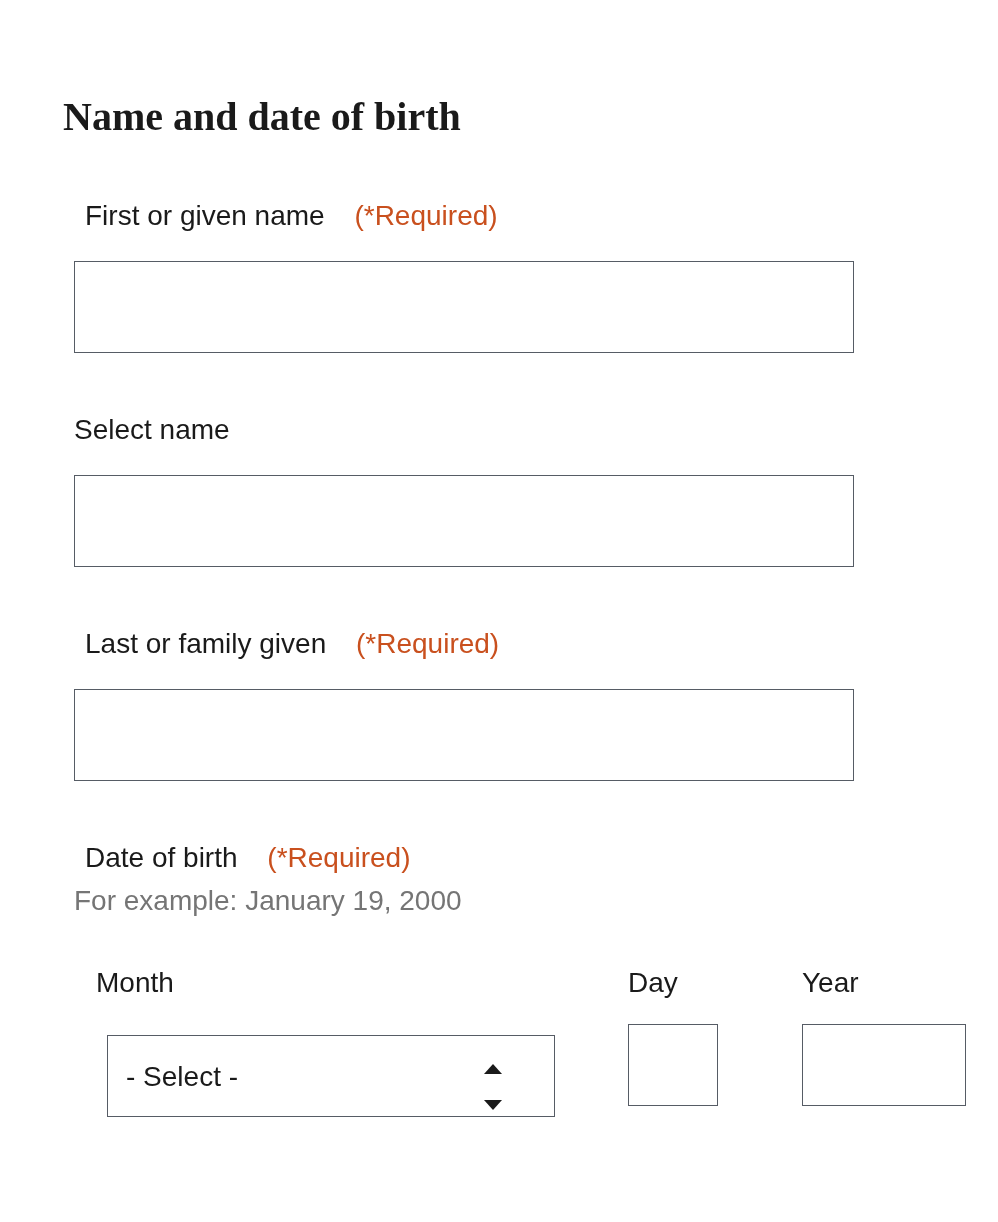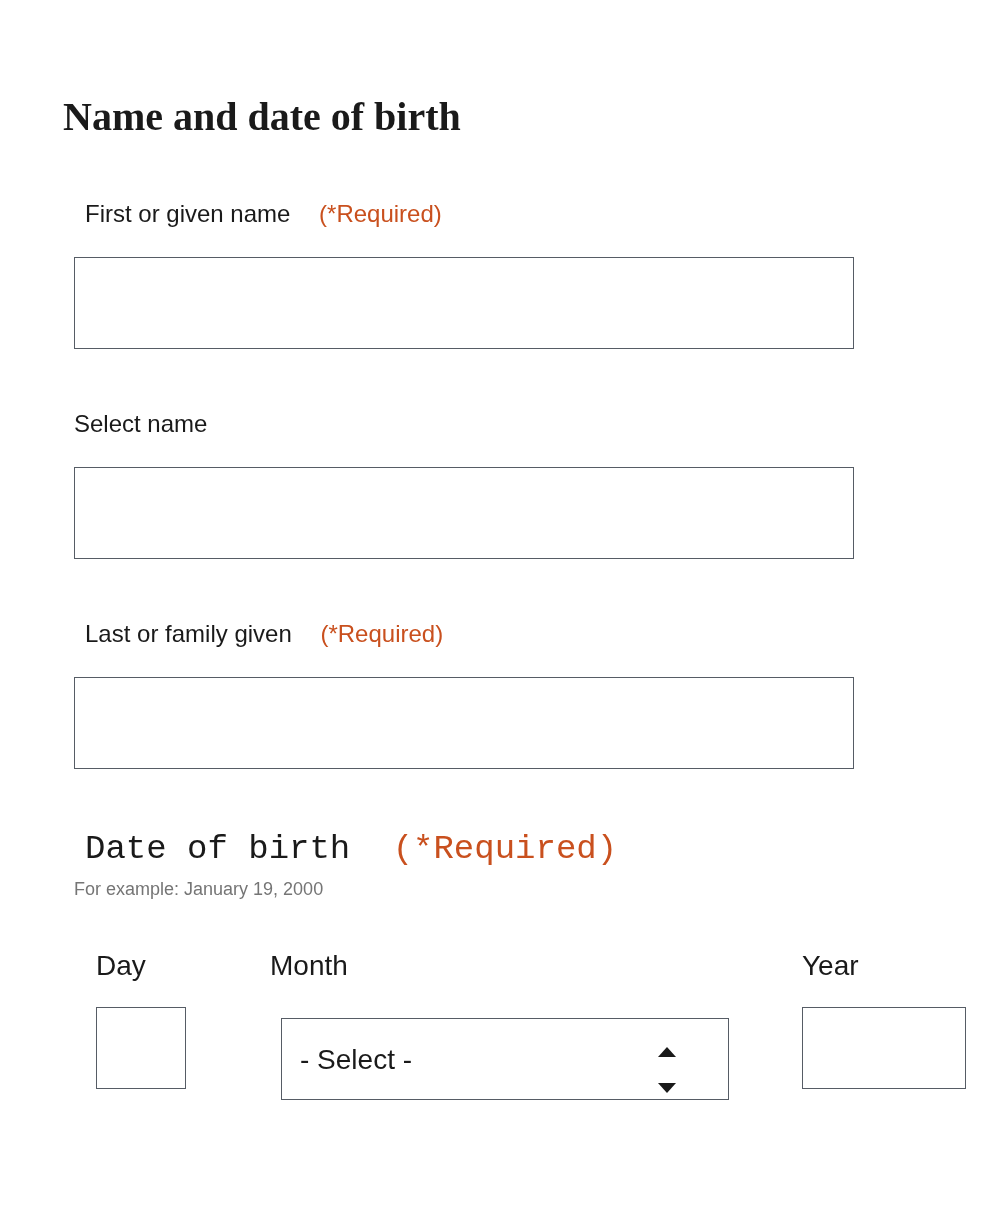--- a/index.html
+++ b/index.html
@@ -19,39 +19,39 @@
       font-weight: bold;
       margin-bottom: 60px;
       color: #1a1a1a;
       font-family: Georgia, 'Times New Roman', serif;
     }
     .form-group {
       margin-bottom: 50px;
     }
     .form-label {
       display: block;
-      font-size: 24px;
+      font-size: 28px;
       color: #1a1a1a;
       margin-bottom: 18px;
       font-family: -apple-system, BlinkMacSystemFont, 'Segoe UI', sans-serif;
     }
     .required-marker {
       color: #c9501e;
     }
     .text-input {
       width: 780px;
       height: 92px;
       border: 1px solid #565c65;
       font-size: 28px;
       padding: 10px 16px;
       font-family: -apple-system, BlinkMacSystemFont, 'Segoe UI', sans-serif;
       background: #ffffff;
     }
     .hint-text {
-      font-size: 18px;
+      font-size: 28px;
       color: #757575;
       margin-top: 6px;
       margin-bottom: 28px;
       font-family: -apple-system, BlinkMacSystemFont, 'Segoe UI', sans-serif;
     }
     .date-row {
       display: flex;
       gap: 40px;
       align-items: flex-start;
     }
@@ -124,23 +124,23 @@
       font-size: 28px;
       padding: 0 12px;
       text-align: left;
       font-family: -apple-system, BlinkMacSystemFont, 'Segoe UI', sans-serif;
       background: #ffffff;
     }
     .dob-group {
       margin-bottom: 0;
     }
     .dob-label-line {
-      font-size: 34px;
+      font-size: 28px;
       color: #1a1a1a;
-      font-family: Liberation Mono, monospace;
+      font-family: Liberation Sans, sans-serif;
     }
   </style>
 </head>
 <body>
 
 <h1 class="page-title">Name and date of birth</h1>
 
 <div class="form-group">
   <label class="form-label">
     <span>First or given name </span><span class="required-marker">(*Required)</span>
@@ -161,35 +161,35 @@
 </div>
 
 <div class="form-group dob-group">
   <div class="dob-label-line">
     <span>Date of birth </span><span class="required-marker">(*Required)</span>
   </div>
   <div class="hint-text">For example: January 19, 2000</div>
 
   <div class="date-row">
     <div class="date-col">
-      <div class="date-sublabel">Day</div>
-      <input type="text" class="day-input" value="" style="">
-    </div>
-
-    <div class="date-col">
       <div class="date-sublabel">Month</div>
       <div class="select-wrap">
         <select>
           <option>- Select -</option>
         </select>
         <span class="select-icon">
           <span class="chev-up"></span>
           <span class="chev-down"></span>
         </span>
       </div>
     </div>
 
     <div class="date-col">
+      <div class="date-sublabel">Day</div>
+      <input type="text" class="day-input" value="" style="">
+    </div>
+
+    <div class="date-col">
       <div class="date-sublabel">Year</div>
       <input type="text" class="year-input" value="" style="">
     </div>
   </div>
 </div>
 
 </body></html>

